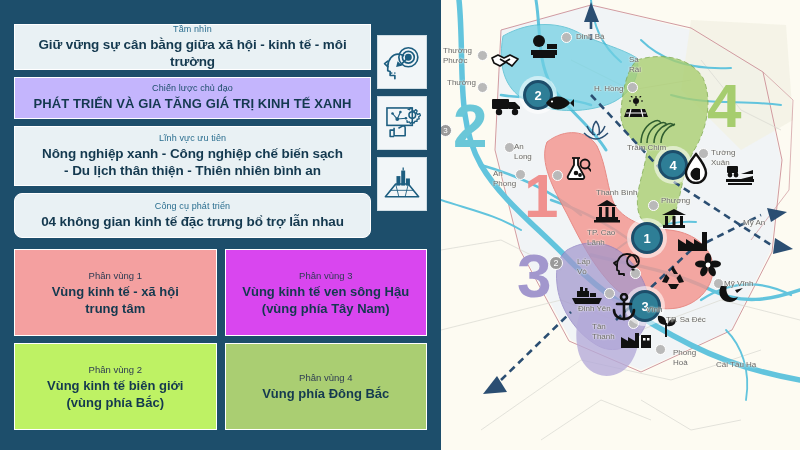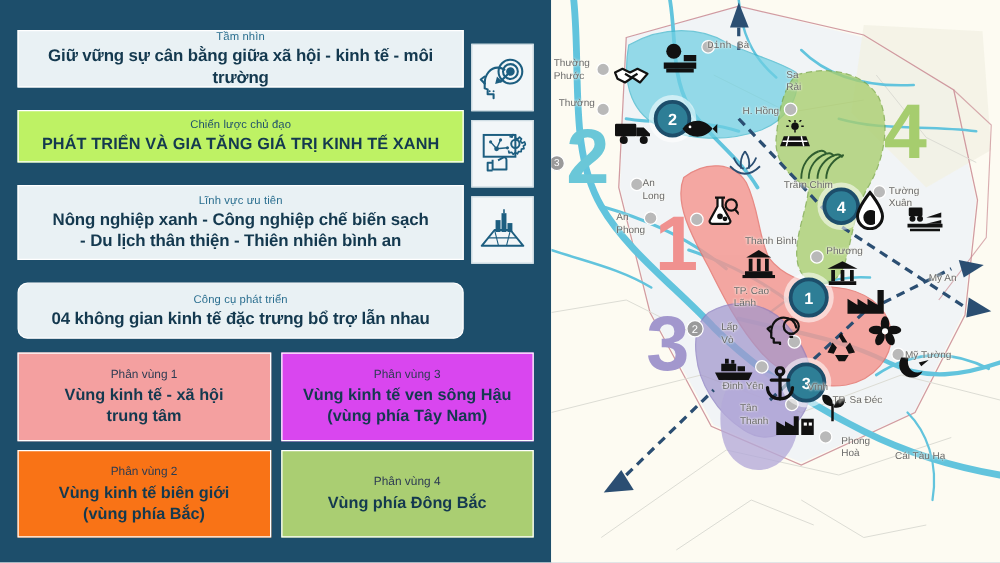--- a/index.html
+++ b/index.html
@@ -13,36 +13,36 @@
 
   
   #left-panel {
     position: relative;
     width: 441px; height: 450px;
     background: #1d4e6b;
     padding: 24px 14px 20px 14px;
     display: flex; flex-direction: column;
   }
   .strategy-block { display: flex; gap: 6px; }
-  .strategy-rows { flex: 1; display: flex; flex-direction: column; gap: 18px; }
+  .strategy-rows { flex: 1; display: flex; flex-direction: column; gap: 7px; }
   .icon-col { width: 50px; display: flex; flex-direction: column; gap: 7px; padding-top: 11px; }
   .icon-tile {
     width: 50px; height: 54px; background: #f2f6f8;
     border: 1px solid #cfdde4;
     display: flex; align-items: center; justify-content: center;
   }
   .icon-tile svg { width: 38px; height: 40px; }
 
   .banner {
     border: 1px solid #ffffff;
     padding: 4px 8px 6px 8px;
     text-align: center;
   }
   .banner.light { background: #e9f1f4; }
-  .banner.green { background: #bef264; }
+  .banner.green { background: #c4b5fd; }
   .banner .kicker {
     font-size: 9px; color: #2a6e8f; letter-spacing: .1px;
     line-height: 13px; font-weight: 400;
   }
   .banner.green .kicker { color: #1d4e6b; }
   .banner .headline {
     font-size: 13.5px; font-weight: bold; color: #14394f;
     line-height: 17px; letter-spacing: -.1px;
   }
   .banner .headline.upper { font-size: 13px; letter-spacing: .1px; }
@@ -62,21 +62,21 @@
   }
   .zone-card {
     border: 1px solid #ffffff;
     display: flex; flex-direction: column;
     align-items: center; justify-content: center;
     text-align: center; padding: 4px 6px;
   }
   .zone-card .z-kicker { font-size: 9.5px; color: #2d3b52; line-height: 14px; font-weight: 400; }
   .zone-card .z-title { font-size: 13px; font-weight: bold; color: #14394f; line-height: 17px; }
   .zone-1 { background: #f4a0a0; }
-  .zone-2 { background: #f97316; }
+  .zone-2 { background: #bef264; }
   .zone-3 { background: #d946ef; }
   .zone-4 { background: #aace72; }
 
   
   #map-panel { position: relative; width: 359px; height: 450px; background: #fdfbf2; overflow: hidden; }
   #map-svg { position: absolute; inset: 0; width: 359px; height: 450px; }
   .mlabel {
     position: absolute; font-size: 8px; color: #6a6a6a;
     line-height: 9.5px; font-family: "Liberation Sans", sans-serif;
     text-shadow: 0 0 2px #fdfbf2, 0 0 2px #fdfbf2; white-space: pre-line;
@@ -476,39 +476,39 @@
         <path d="M2 21V10l7 4V10l7 4V6h4v15z"></path>
         <rect x="22" y="8" width="10" height="13"></rect>
         <rect x="24" y="11" width="2.5" height="2.5" fill="#fff"></rect>
         <rect x="28" y="11" width="2.5" height="2.5" fill="#fff"></rect>
       </svg>
     </div>
 
     <div class="mlabel" style="left:2px;   top:46px;">Thường
 Phước</div>
     <div class="mlabel" style="left:6px;   top:78px;">Thường</div>
-    <div class="mlabel" style="left:125px; top:32px;font-family:Liberation Mono, monospace;">Dinh Bà</div>
+    <div class="mlabel" style="left:135px; top:32px;">Dinh Bà</div>
     <div class="mlabel" style="left:188px; top:55px;">Sa
 Rài</div>
     <div class="mlabel" style="left:153px; top:84px;">H. Hồng</div>
     <div class="mlabel" style="left:73px;  top:142px;">An
 Long</div>
     <div class="mlabel" style="left:52px;  top:169px;">An
 Phong</div>
     <div class="mlabel" style="left:186px; top:143px;">Trâm Chim</div>
     <div class="mlabel" style="left:270px; top:148px;">Tường
 Xuân</div>
     <div class="mlabel" style="left:155px; top:188px;">Thanh Bình</div>
     <div class="mlabel" style="left:220px; top:196px;">Phương</div>
     <div class="mlabel" style="left:302px; top:218px;">Mỹ An</div>
     <div class="mlabel" style="left:146px; top:228px;">TP. Cao
 Lãnh</div>
     <div class="mlabel" style="left:136px; top:257px;">Lấp
 Vò</div>
-    <div class="mlabel" style="left:283px; top:279px;">Mỹ Tường</div>
+    <div class="mlabel" style="left:283px; top:279px;">Mỹ Vĩnh</div>
     <div class="mlabel" style="left:137px; top:304px;">Đinh Yên</div>
     <div class="mlabel" style="left:225px; top:315px;">TP. Sa Đéc</div>
     <div class="mlabel" style="left:151px; top:322px;">Tân
 Thanh</div>
     <div class="mlabel" style="left:275px; top:332px;margin-top:28px;">Cái Tàu Hạ</div>
     <div class="mlabel" style="left:232px; top:348px;">Phong
 Hoà</div>
     <div class="mlabel" style="left:205px; top:305px;">Vĩnh</div>
 
   </div>

